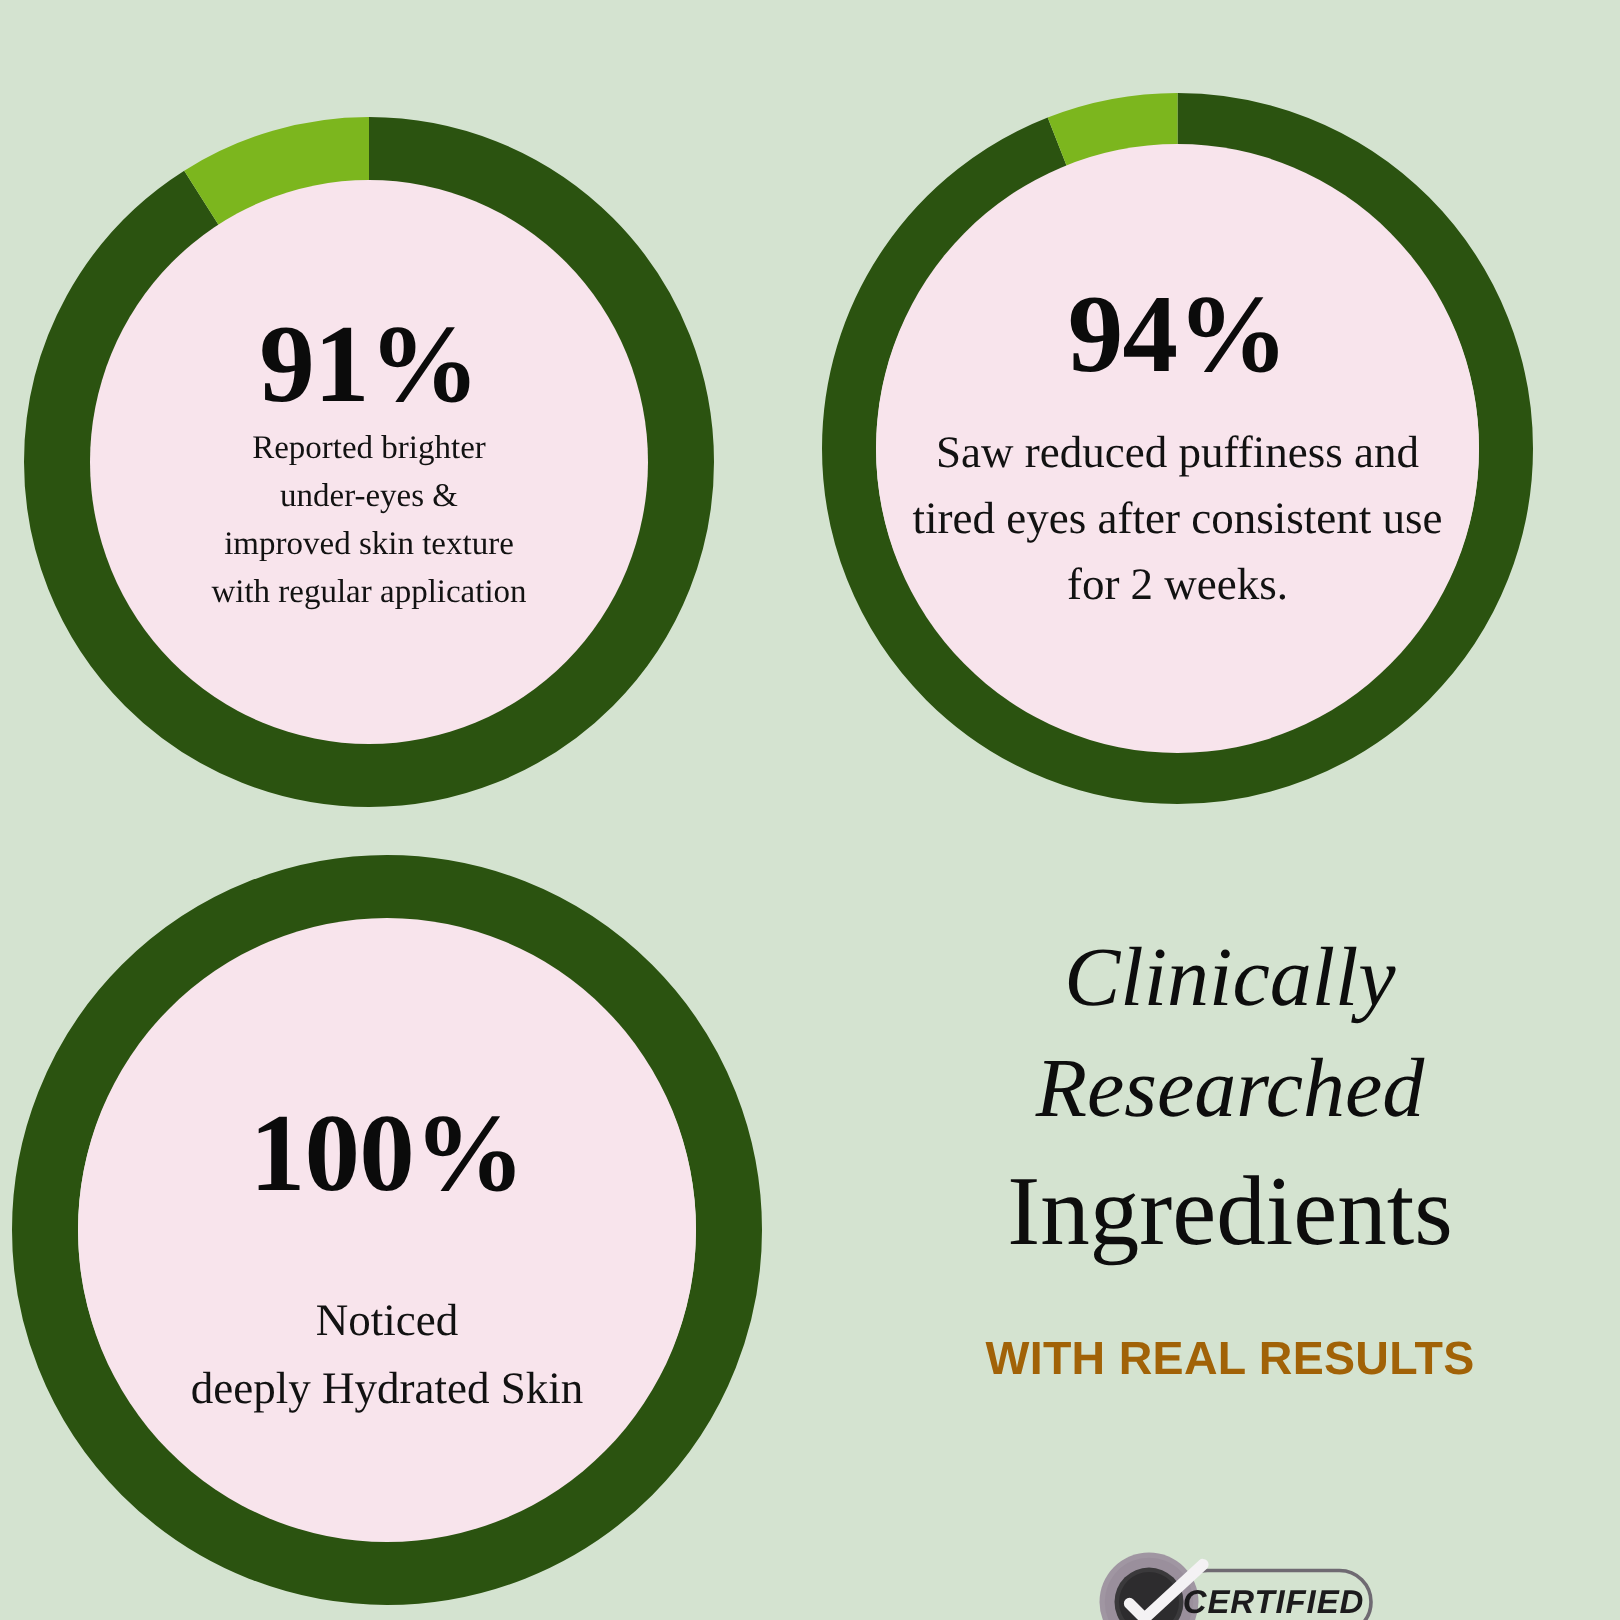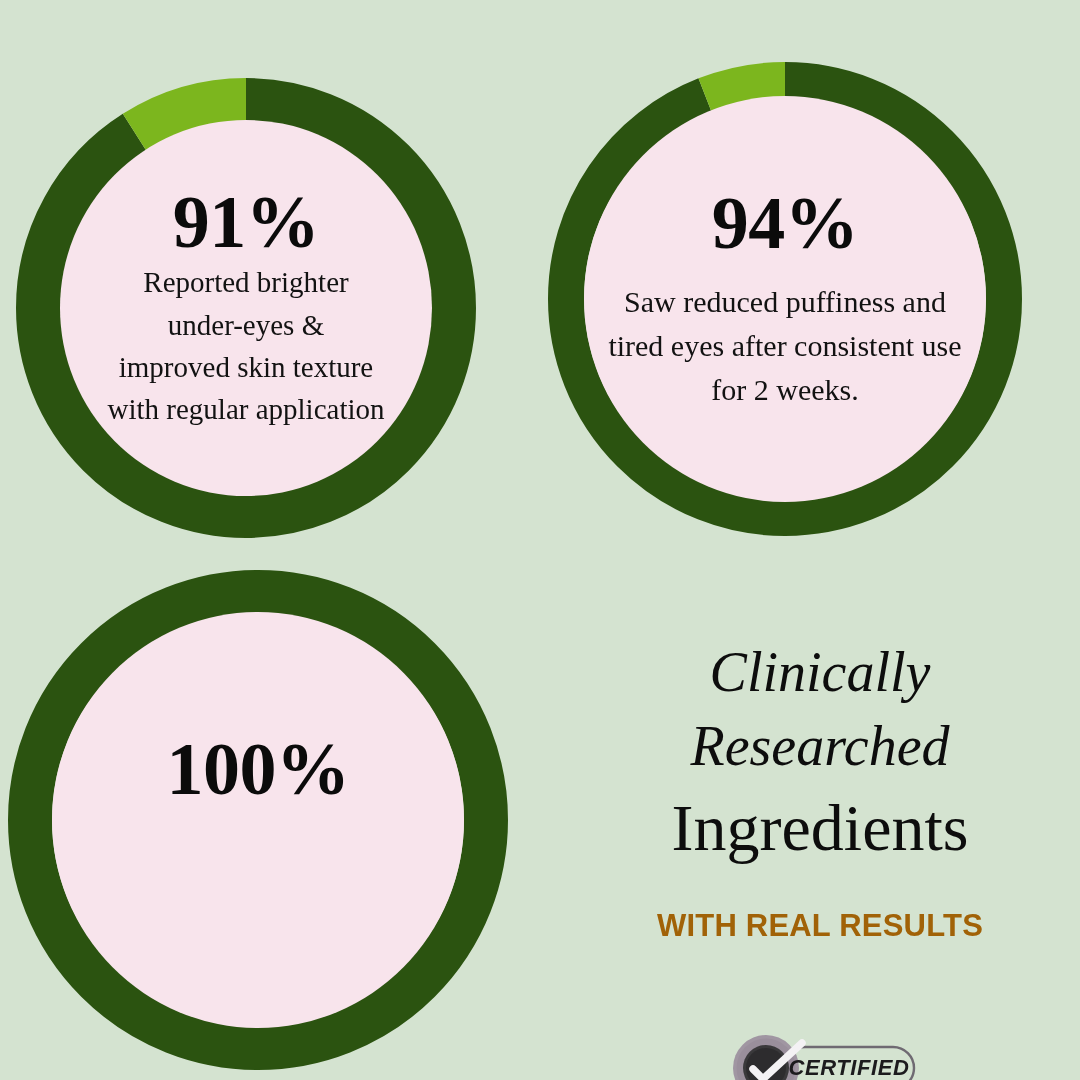--- a/index.html
+++ b/index.html
@@ -63,21 +63,21 @@
   #stat-1 {
     left: 16px;  top: 76px;
     width: 460px; height: 464px;
   }
   #stat-1 .stat-inner {
     left: 44px; top: 44px;
     width: 372px; height: 376px;
     padding: 0 16px;
   }
   #stat-1 .stat-pct { font-size: 74px; margin-bottom: 2px; }
-  #stat-1 .stat-desc { font-size: 29px; line-height: 1.46; }
+  #stat-1 .stat-desc { font-size: 22px; line-height: 1.46; }
 
   
   #stat-2 {
     left: 548px; top: 60px;
     width: 474px; height: 478px;
   }
   #stat-2 .stat-inner {
     left: 36px; top: 36px;
     width: 402px; height: 406px;
     padding: 0 14px;
@@ -99,21 +99,20 @@
   #stat-3 .stat-pct { font-size: 74px; margin-top: 120px; }
   #stat-3 .stat-desc { font-size: 30px; line-height: 1.5; margin-top: 52px; }
 
   
   #headline {
     position: absolute;
     left: 600px;
     top: 616px;
     width: 440px;
     text-align: center;
-    margin-top: 20px;
   }
   .headline-italic {
     font-family: "Liberation Serif", serif;
     font-style: italic;
     font-size: 56px;
     line-height: 1.32;
     color: #0d0d0d;
   }
   .headline-roman {
     font-family: "Liberation Serif", serif;
@@ -173,20 +172,24 @@
       <div class="stat-desc"><span>Saw </span><b>reduced puffiness and tired eyes</b><span> after consistent use for 2 weeks.</span></div>
     </div>
   </div>
 
   <div class="stat" id="stat-3">
     <svg class="stat-ring" viewBox="0 0 100 100">
       <circle cx="50" cy="50" r="45.6" fill="none" stroke="#2b5310" stroke-width="8.8" transform="rotate(-90 50 50)"></circle>
     </svg>
     <div class="stat-inner">
       <div class="stat-pct">100%</div>
+      <div class="stat-desc">
+        <span>Noticed</span><br>
+        <b>deeply Hydrated Skin</b>
+      </div>
     </div>
   </div>
 
   <div id="headline">
     <div class="headline-italic">Clinically</div>
     <div class="headline-italic">Researched</div>
     <div class="headline-roman">Ingredients</div>
     <div id="headline-sub">WITH REAL RESULTS</div>
   </div>
 

